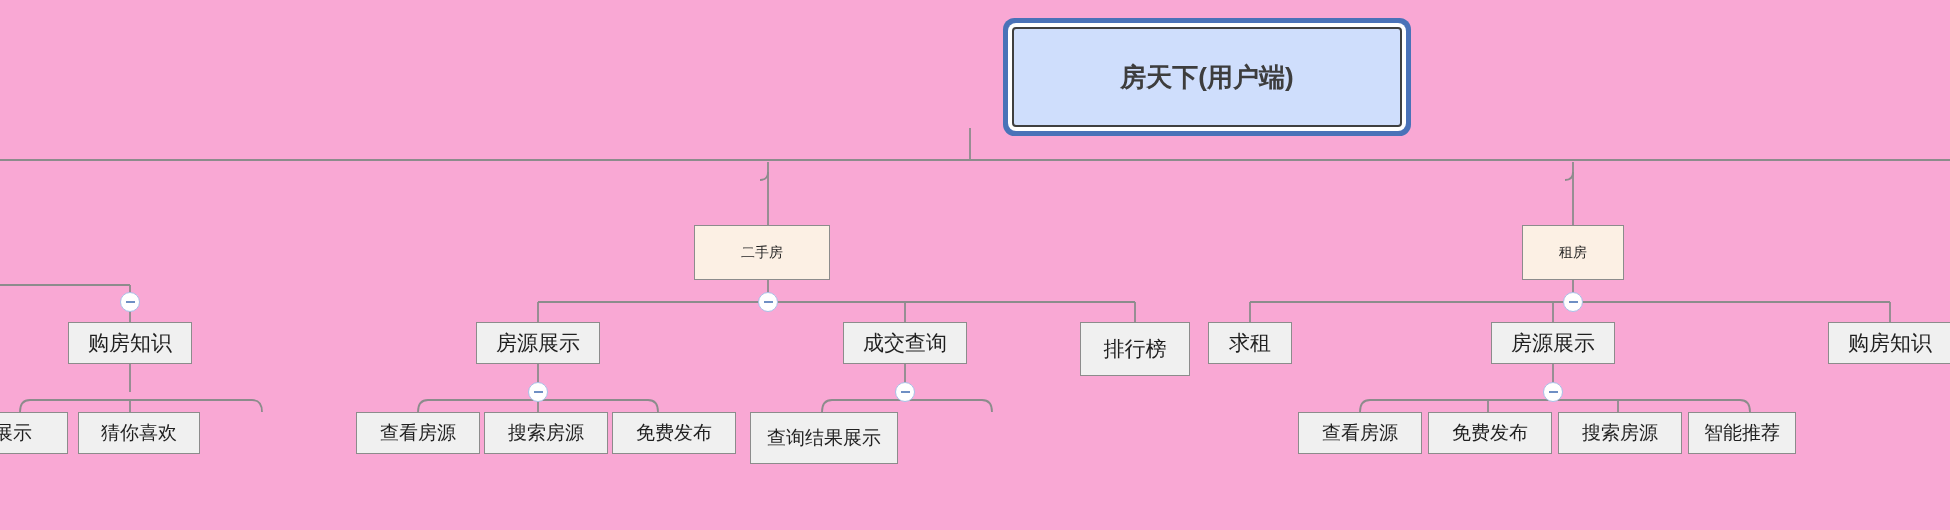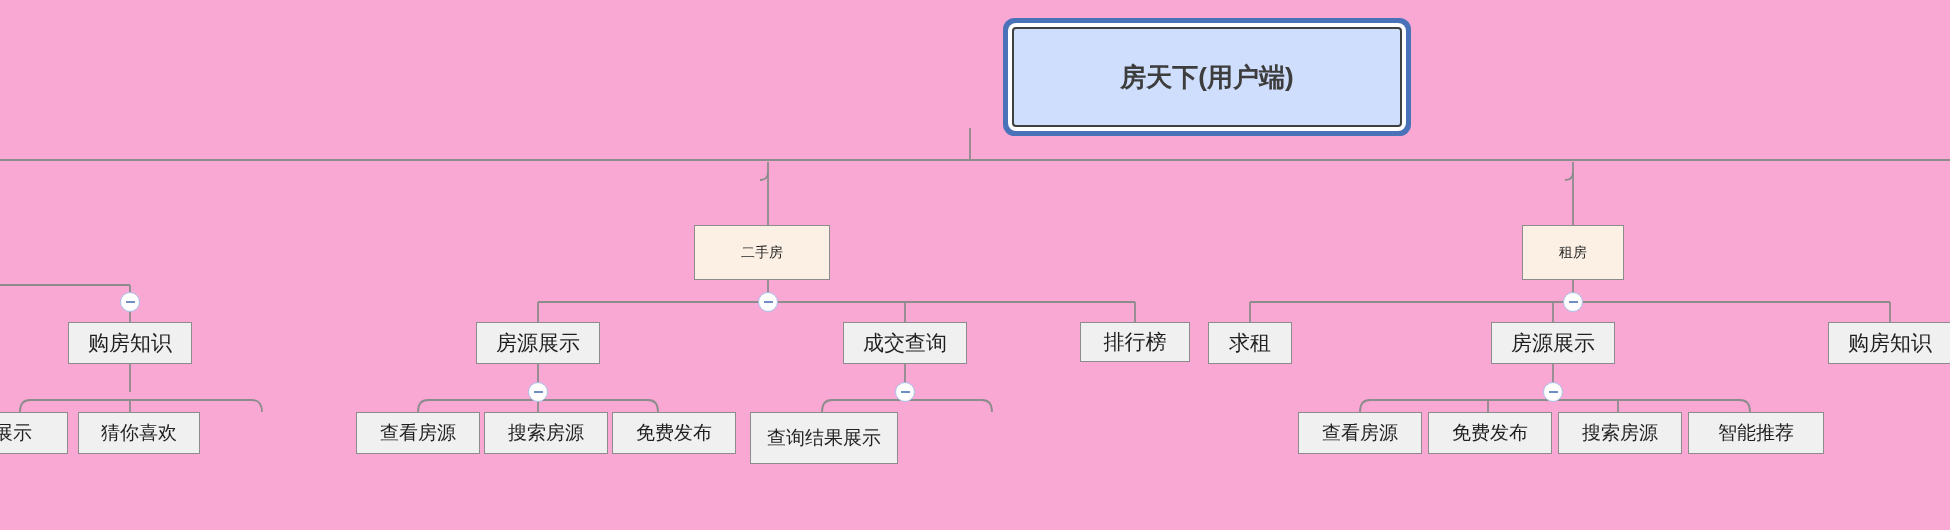--- a/index.html
+++ b/index.html
@@ -159,21 +159,21 @@
   </div>
 
   <div class="node lvl3" style="left:476px; top:322px; width:124px; height:42px;">
     <span>房源展示</span>
   </div>
 
   <div class="node lvl3" style="left:843px; top:322px; width:124px; height:42px;">
     <span>成交查询</span>
   </div>
 
-  <div class="node lvl3" style="left:1080px; top:322px; width:110px; height:40px;">
+  <div class="node lvl3" style="left:1080px; top:322px; width:110px; height:54px;">
     <span>排行榜</span>
   </div>
 
   <div class="node lvl3" style="left:1208px; top:322px; width:84px; height:42px;">
     <span>求租</span>
   </div>
 
   <div class="node lvl3" style="left:1491px; top:322px; width:124px; height:42px;">
     <span>房源展示</span>
   </div>
@@ -213,21 +213,21 @@
   </div>
 
   <div class="node leaf" style="left:1428px; top:412px; width:124px; height:42px;">
     <span>免费发布</span>
   </div>
 
   <div class="node leaf" style="left:1558px; top:412px; width:124px; height:42px;">
     <span>搜索房源</span>
   </div>
 
-  <div class="node leaf" style="left:1688px; top:412px; width:136px; height:42px;">
+  <div class="node leaf" style="left:1688px; top:412px; width:108px; height:42px;">
     <span>智能推荐</span>
   </div>
 
   <div class="collapse-btn" style="left:120px; top:292px;">
     <span class="minus"></span>
   </div>
 
   <div class="collapse-btn" style="left:758px; top:292px;">
     <span class="minus"></span>
   </div>

